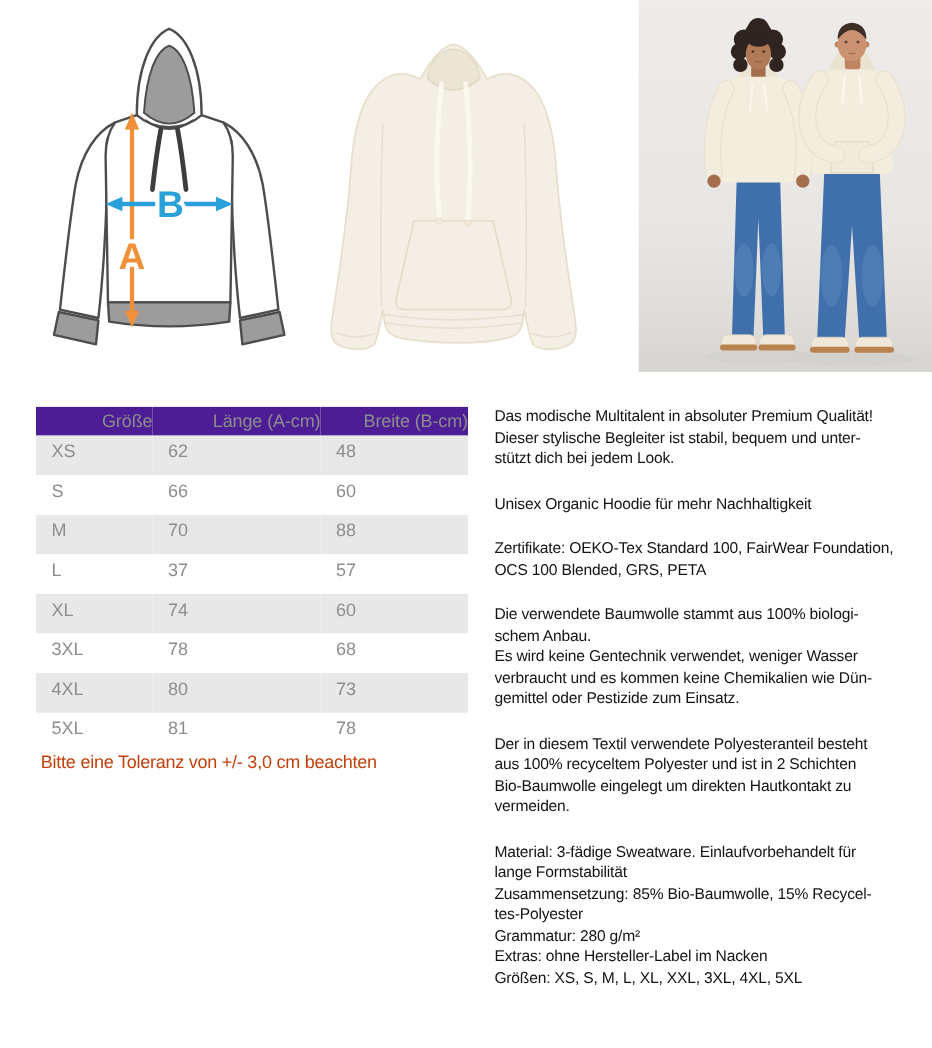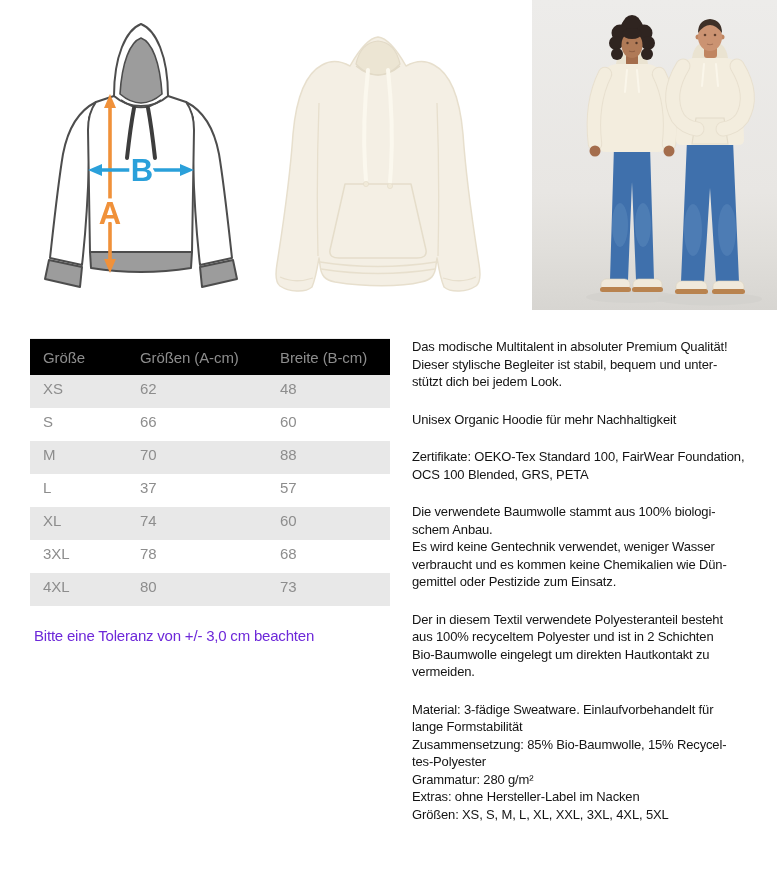--- a/index.html
+++ b/index.html
@@ -22,30 +22,30 @@
     text-anchor:middle;
   }
 
   
   #size-table {
     position:absolute; left:30px; top:338px; width:360px;
     border-collapse:collapse; table-layout:fixed;
     font-size:15px; color:#8d8d8d; letter-spacing:-0.1px;
   }
   #size-table th {
-    font-weight:400; text-align:left; background:#000000;
-    height:36px; padding:0 0 0 13px; border-top:1px solid #ededed;
+    font-weight:400; text-align:right; background:#4c1d95;
+    height:24px; padding:0 0 0 13px; border-top:1px solid #ededed;
   }
   #size-table td { height:27px; padding:0 0 6px 13px; }
   #size-table tbody tr:nth-child(odd)  { background:#e8e8e8; }
   #size-table tbody tr:nth-child(even) { background:#ffffff; }
 
   #tolerance-note {
     position:absolute; left:34px; top:627px;
-    font-size:15px; color:#6d28d9; letter-spacing:-0.2px;text-align:center;
+    font-size:15px; color:#c2410c; letter-spacing:-0.2px;text-align:center;
   }
 
   
   #description {
     position:absolute; left:412px; top:338px; width:368px;
     font-size:13px; line-height:17.5px; color:#141414; letter-spacing:-0.15px;
   }
   #description p { margin:0 0 20px 0; white-space:pre-line; }
 </style>
 </head>
@@ -187,21 +187,21 @@
 
   <table id="size-table">
     <colgroup>
         <col style="width:97px">
         <col style="width:140px">
         <col>
       </colgroup>
     <thead>
       <tr>
         <th>Größe</th>
-        <th>Größen (A-cm)</th>
+        <th>Länge (A-cm)</th>
         <th>Breite (B-cm)</th>
       </tr>
     </thead>
     <tbody>
       <tr>
           <td>XS</td>
           <td>62</td>
           <td>48</td>
         </tr>
       <tr>
@@ -226,20 +226,25 @@
         </tr>
       <tr>
           <td>3XL</td>
           <td>78</td>
           <td>68</td>
         </tr>
       <tr>
           <td>4XL</td>
           <td>80</td>
           <td>73</td>
+        </tr>
+      <tr>
+          <td>5XL</td>
+          <td>81</td>
+          <td>78</td>
         </tr>
     </tbody>
   </table>
 
   <div id="tolerance-note">Bitte eine Toleranz von +/- 3,0 cm beachten</div>
 
   <div id="description">
     <p>Das modische Multitalent in absoluter Premium Qualität!
 Dieser stylische Begleiter ist stabil, bequem und unter-
 stützt dich bei jedem Look.</p>

